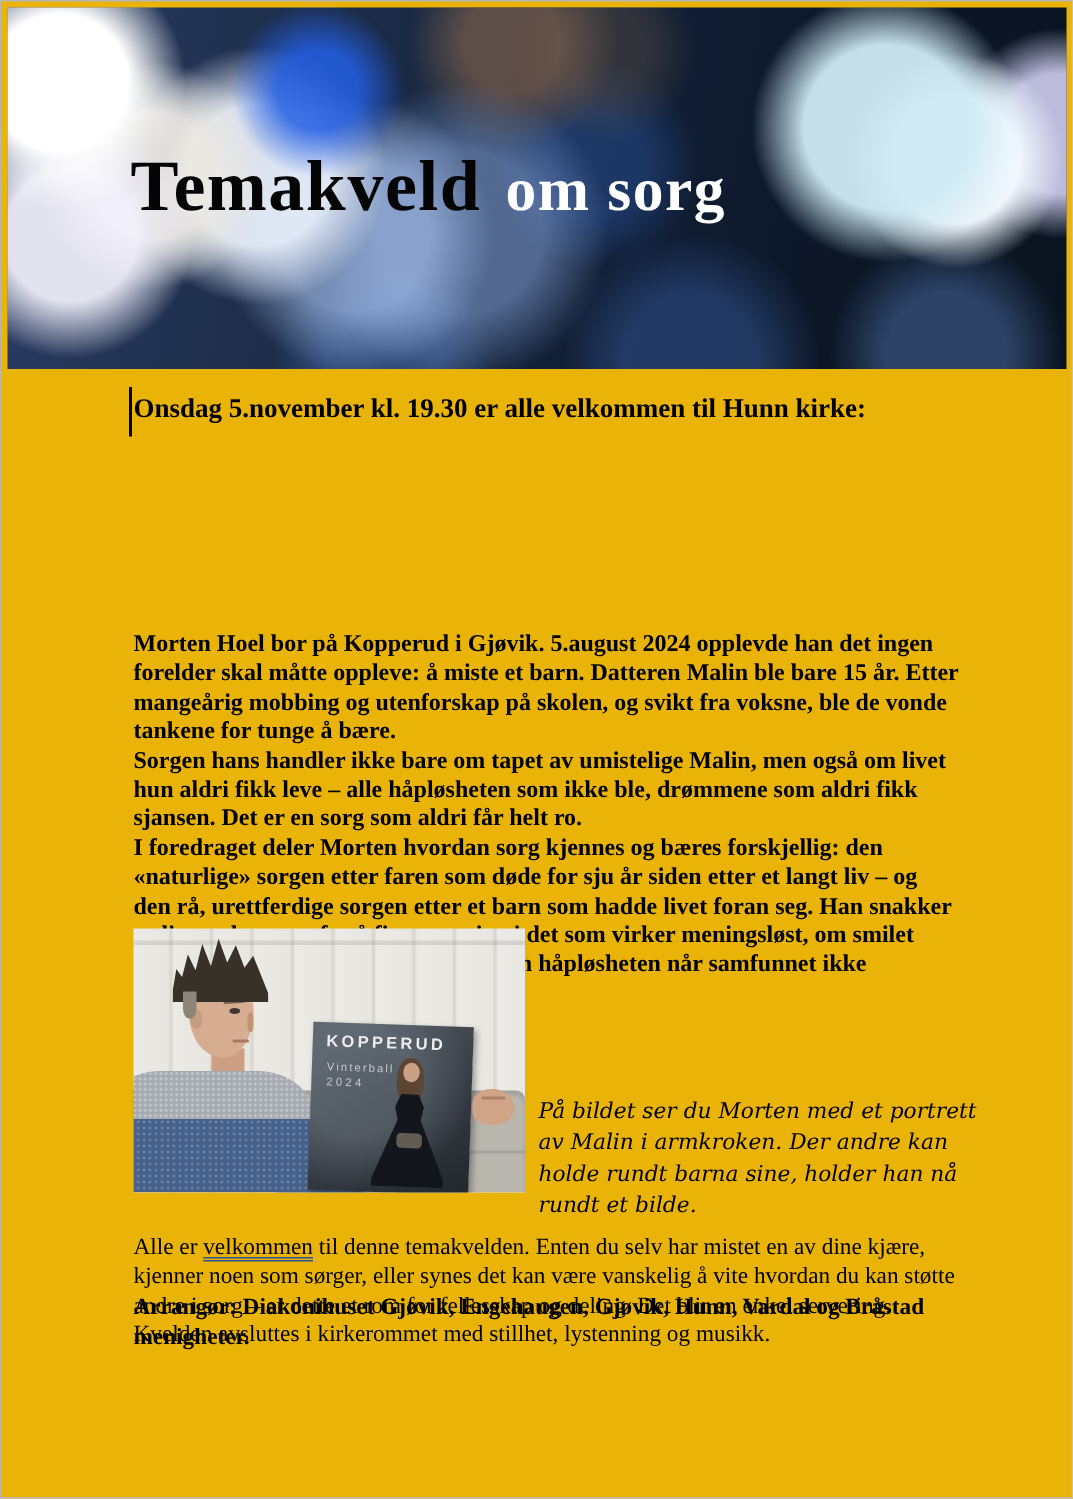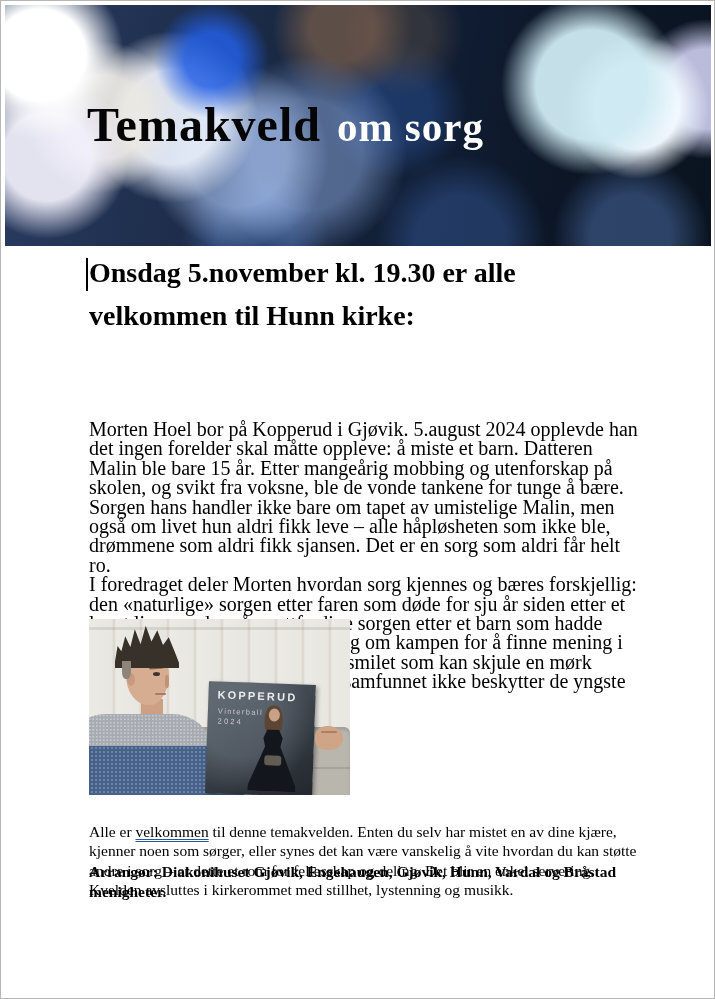--- a/index.html
+++ b/index.html
@@ -1,19 +1,19 @@
 <!DOCTYPE html>
 <html lang="no"><head>
 <meta charset="utf-8">
 <style>
   html,body { margin:0; padding:0; background:#d6d6d6; }
   .page {
     position:relative;
     width:715px; height:999px;
-    background:#ffffff;
+    background:#eab308;
     border:1px solid #b5b5b5;
     box-sizing:border-box;
     overflow:hidden;
     font-family:"Liberation Serif", serif;
     color:#000;
   }
 
   
   .hero {
     position:absolute; left:4px; top:4px; width:706px; height:241px;
@@ -37,29 +37,29 @@
       linear-gradient(100deg, #2a3c63 0%, #20304f 22%, #182741 40%, #101d33 60%, #0c1626 78%, #0a1420 100%);
   }
   .hero-title { position:absolute; left:82px; top:92px; white-space:nowrap; }
   .hero-title .t-main  { font-size:48px; font-weight:bold; color:#050505; letter-spacing:1px; }
   .hero-title .t-accent{ font-size:41px; font-weight:bold; color:#ffffff; margin-left:16px; letter-spacing:1px; }
 
   
   .caret { position:absolute; left:85px; top:257px; width:2px; height:33px; background:#000; }
   .h-invite {
     position:absolute; left:88px; top:250px; width:548px;
-    font-size:28px; font-weight:bold; line-height:43px; margin:0;
+    font-size:18px; font-weight:bold; line-height:43px; margin:0;
   }
   .h-theme {
     position:absolute; left:88px; top:349px; width:548px;
     font-size:28px; font-weight:bold; line-height:39px; margin:0;
   }
   .bodytext {
     position:absolute; left:88px; top:419px; width:550px;
-    font-size:20px; line-height:19.4px;
+    font-size:16px; line-height:19.4px;font-weight:bold;
   }
   .bodytext p { margin:0; }
 
   .closing {
     position:absolute; left:88px; top:805px; width:556px;
     font-size:15.5px; line-height:19.6px;
   }
   .link-word {
     color:#000;
     text-decoration:underline double #2b579a;
@@ -190,18 +190,19 @@
       <div class="g-hair"></div>
       <div class="g-head"></div>
       <div class="g-dress"></div>
       <div class="g-belt"></div>
     </div>
 
     <div class="hand"></div>
     <div class="hand-line"></div>
   </div>
 
+  <div class="caption">På bildet ser du Morten med et portrett av Malin i armkroken. Der andre kan holde rundt barna sine, holder han nå rundt et bilde.</div>
 
   <p class="closing"><span>Alle er </span><span class="link-word">velkommen</span><span> til denne temakvelden. Enten du selv har mistet en av dine kjære, kjenner noen som sørger, eller synes det kan være vanskelig å vite hvordan du kan støtte andre i sorg – er dette et rom for fellesskap og deling. Det blir en enkel servering. Kvelden avsluttes i kirkerommet med stillhet, lystenning og musikk.</span></p>
 
   <p class="organizer">Arrangør: Diakonihuset Gjøvik, Engehaugen, Gjøvik, Hunn, Vardal og Bråstad menigheter.</p>
 
 </div>
 
 </body></html>

